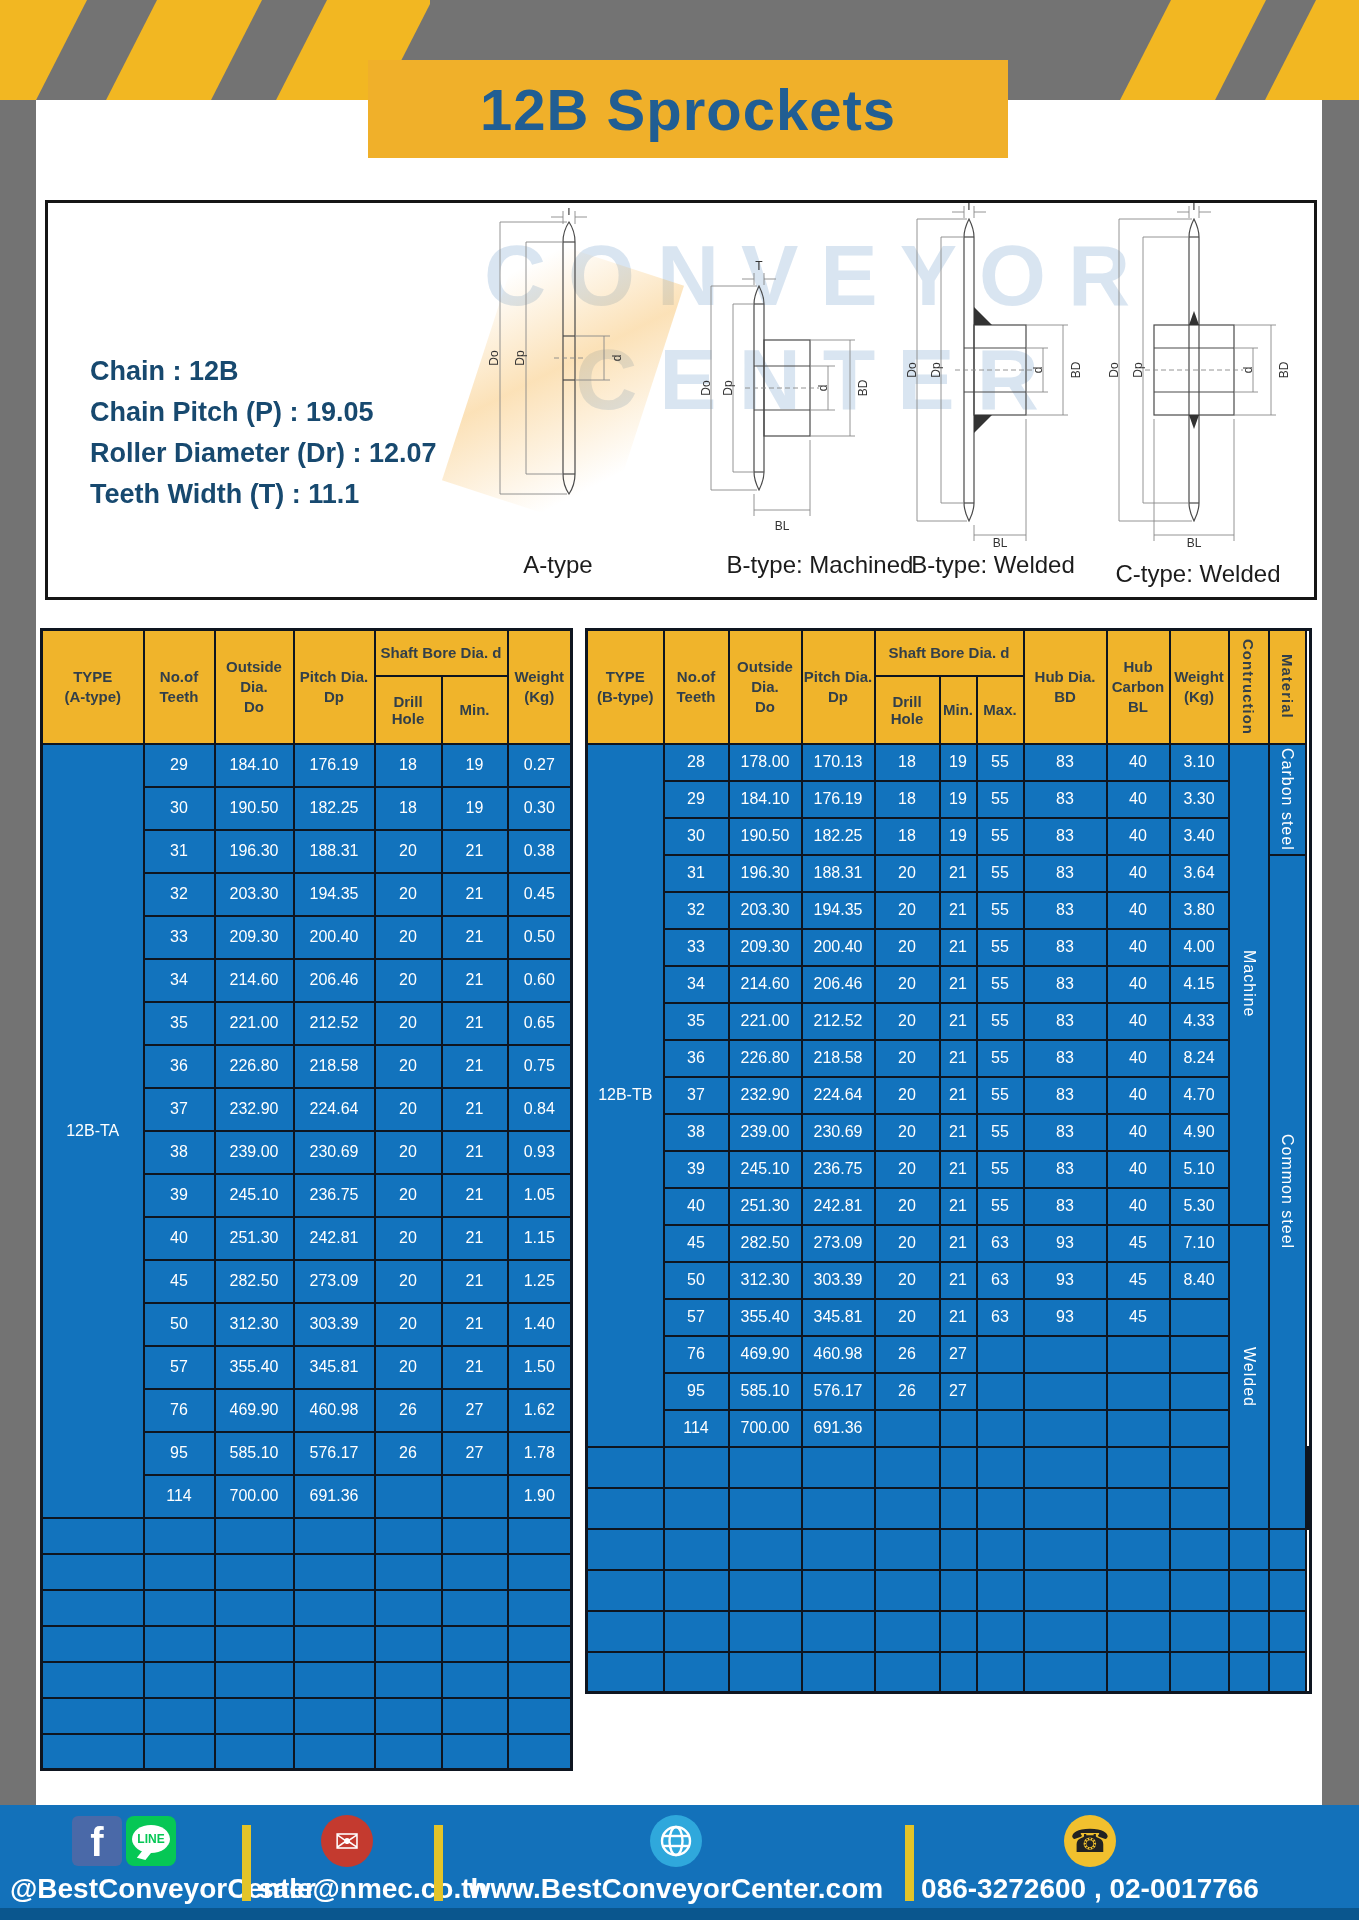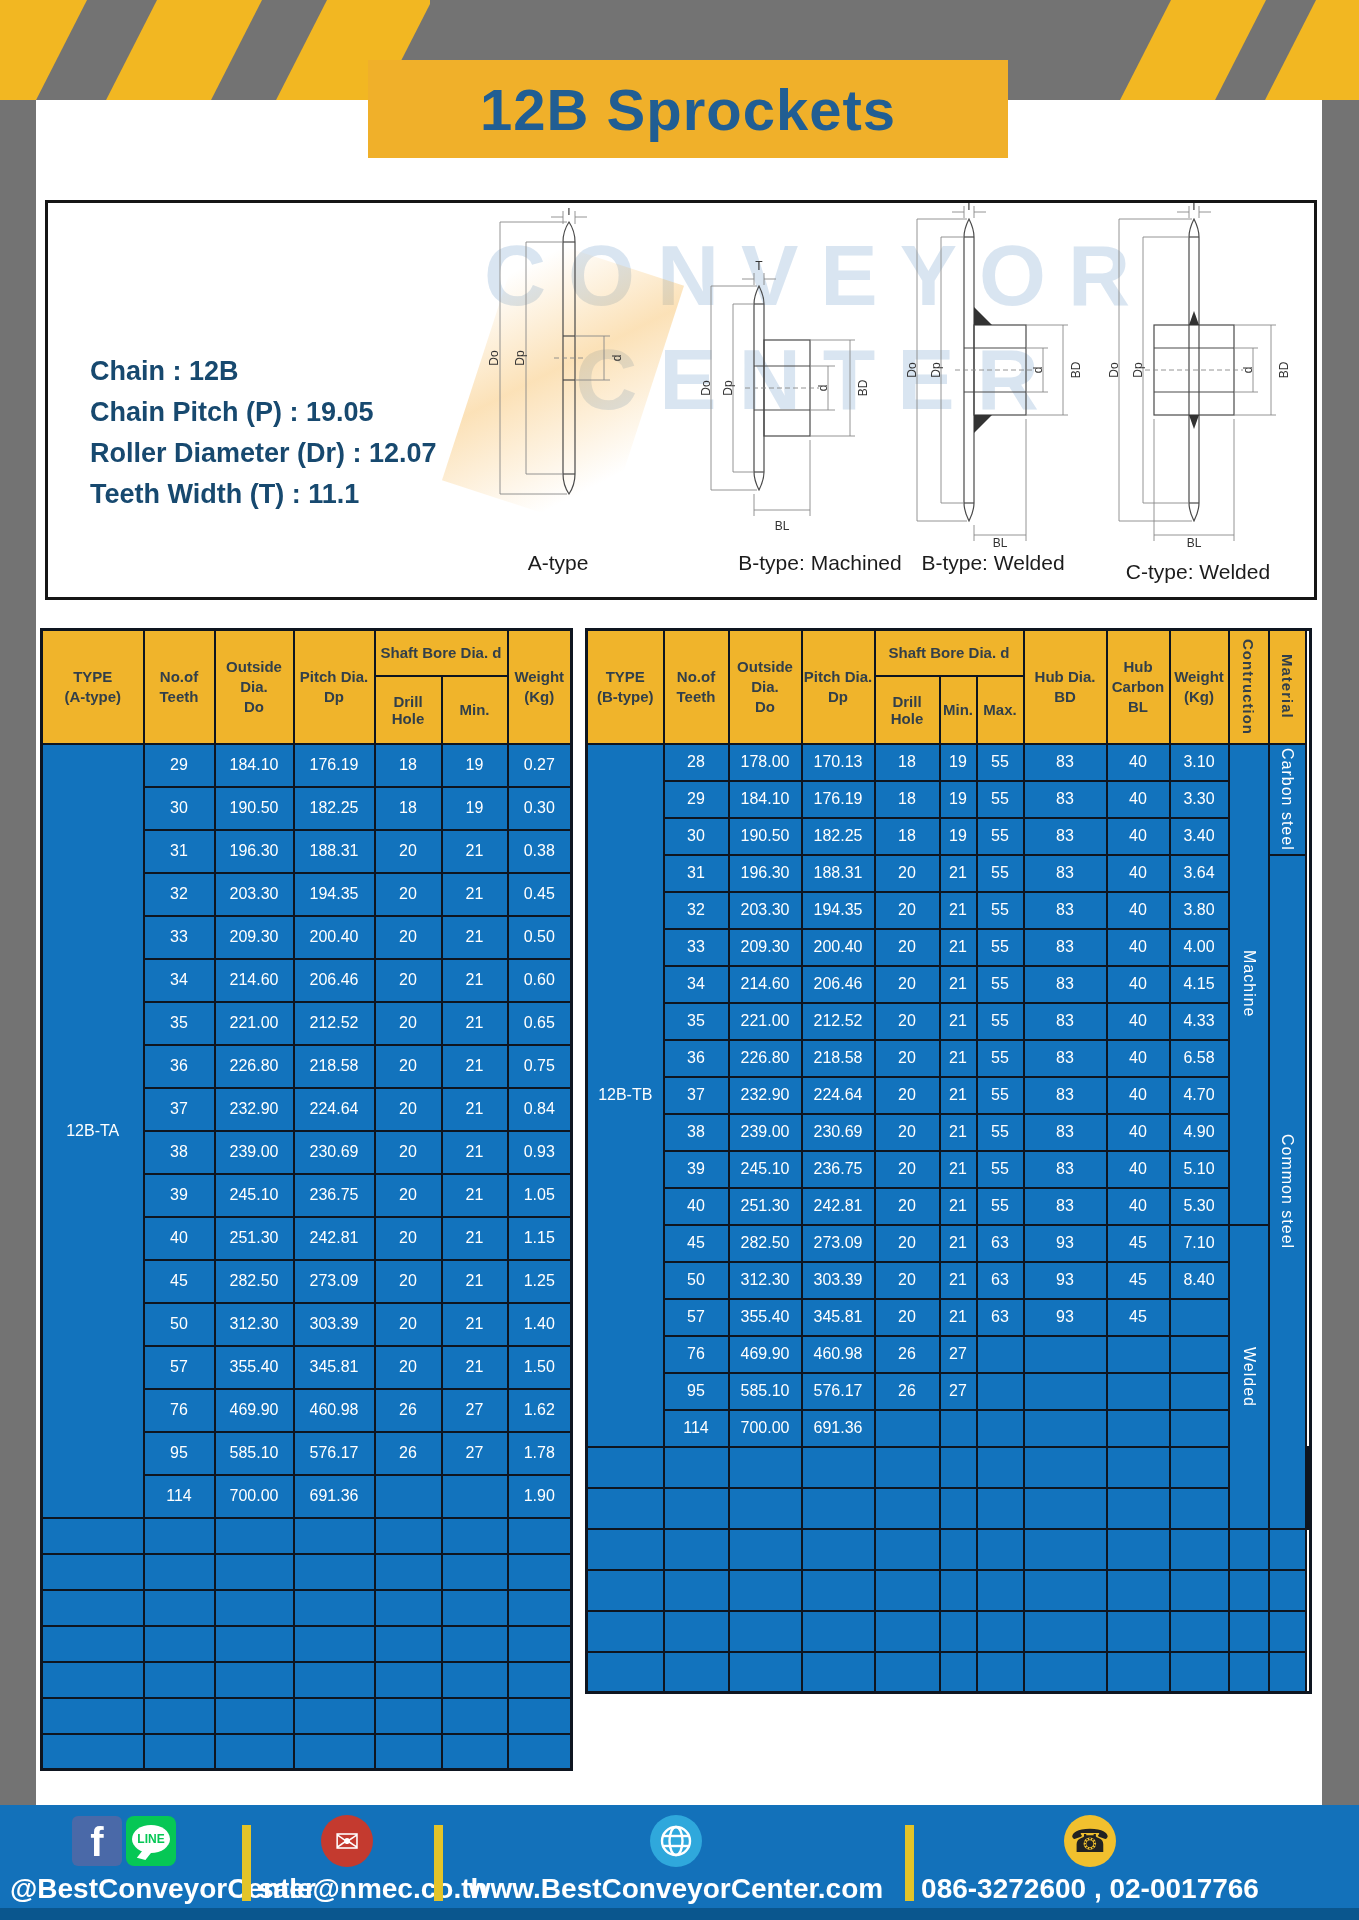--- a/index.html
+++ b/index.html
@@ -20,21 +20,21 @@
             border:3px solid #161616;box-sizing:border-box;z-index:2;}
   .specs{position:absolute;left:42px;top:148px;z-index:3;}
   .spec-line{font-size:27px;font-weight:bold;color:#17496F;line-height:41px;white-space:nowrap;}
   .watermark{position:absolute;left:370px;top:20px;width:800px;height:340px;z-index:0;
              text-align:center;pointer-events:none;}
   .wm-line{font-size:86px;font-weight:bold;letter-spacing:22px;color:rgba(130,170,210,0.30);line-height:104px;}
   .wm-swoosh{position:absolute;left:60px;top:30px;width:170px;height:260px;
              background:linear-gradient(135deg,rgba(245,170,50,0.0) 10%,rgba(245,170,50,0.35) 45%,rgba(245,170,50,0.0) 85%);
              transform:rotate(18deg);}
   .drw{position:absolute;z-index:1;}
-  .caption{position:absolute;top:348px;width:220px;text-align:center;font-size:21px;color:#1c1c1c;z-index:3;}
+  .caption{position:absolute;top:348px;width:220px;text-align:center;font-size:24px;color:#1c1c1c;z-index:3;}
   
   table.spec{position:absolute;top:628px;border-collapse:collapse;table-layout:fixed;z-index:2;
              border:3px solid #0e1520;}
   table.spec th,table.spec td{border:2px solid #0e1520;text-align:center;vertical-align:middle;
              padding:0;overflow:hidden;}
   table.spec th{background:#F0B42B;color:#323F49;font-weight:bold;font-size:15px;}
   table.spec th .hl{display:block;line-height:20px;}
   table.spec tbody td{background:#1273BD;color:#ffffff;font-size:16px;}
   table.a{left:40px;}
   table.b{left:585px;}
@@ -671,21 +671,21 @@
         </tr>
         <tr>
           <td>36</td>
           <td>226.80</td>
           <td>218.58</td>
           <td>20</td>
           <td>21</td>
           <td>55</td>
           <td>83</td>
           <td>40</td>
-          <td>6.58</td>
+          <td>8.24</td>
         </tr>
         <tr>
           <td>37</td>
           <td>232.90</td>
           <td>224.64</td>
           <td>20</td>
           <td>21</td>
           <td>55</td>
           <td>83</td>
           <td>40</td>

